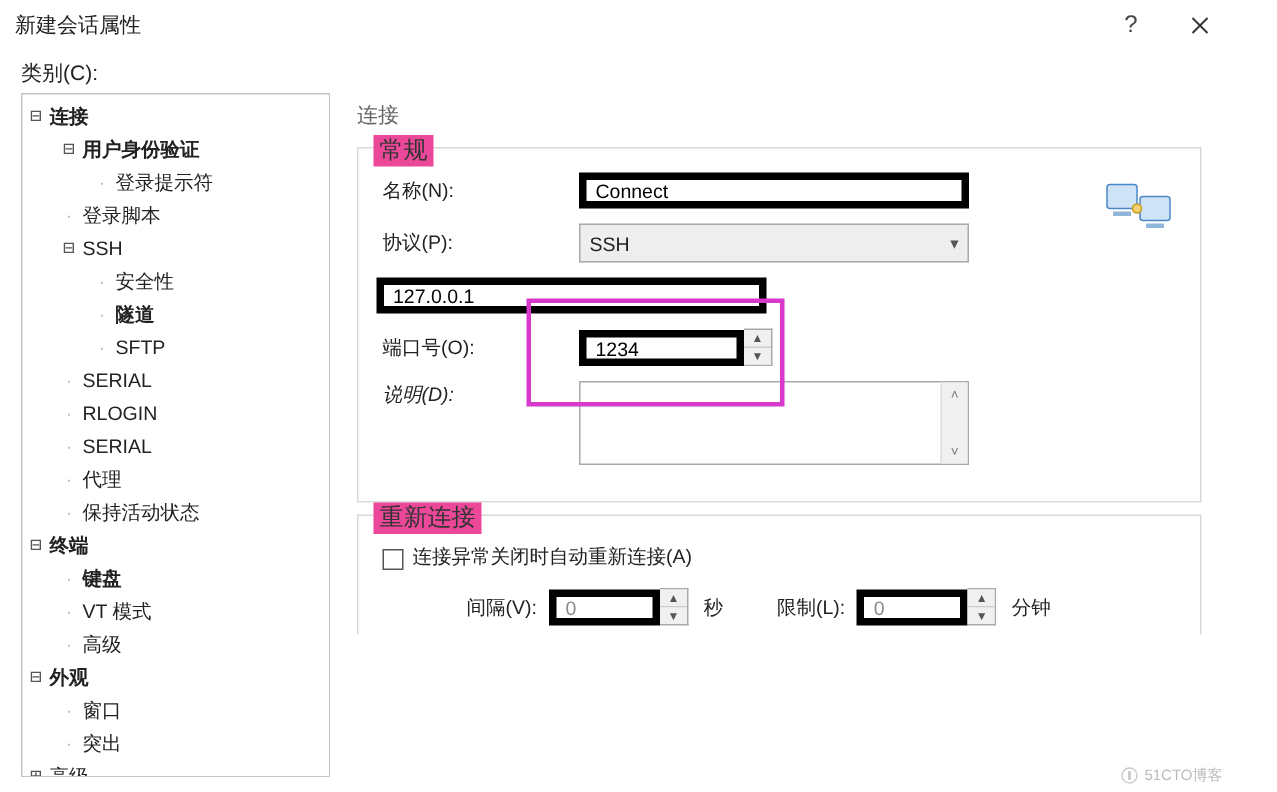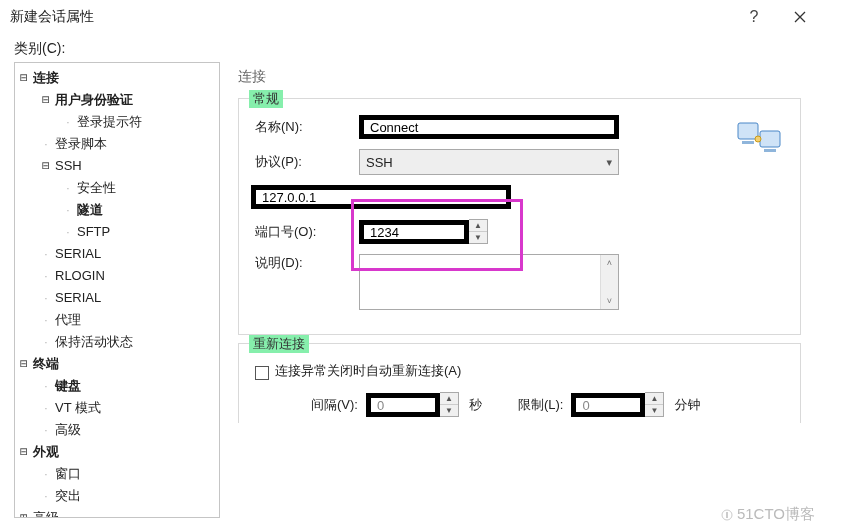--- a/index.html
+++ b/index.html
@@ -21,23 +21,23 @@
   .tree-pane .node .lbl { padding: 0 2px; }
   .tree-pane .bold .lbl { font-weight: 700; }
   .ind1 { padding-left: 0px; }
   .ind2 { padding-left: 22px; }
   .ind3 { padding-left: 44px; }
   .dash { width: 14px; display:inline-block; text-align:center; color:#bbb; }
 
   .right-pane { flex: 1; padding: 2px 0 0 0; }
   .caption { color:#666; padding: 4px 8px 8px 8px; font-size:14px; }
   .group { border: 1px solid #d9d9d9; margin: 4px 8px 8px 8px; padding: 16px 12px 14px 12px; position: relative; }
-  .group .legend { position: absolute; top: -9px; left: 10px; background: #86efac; padding: 0 4px; font-size: 13px; color:#333; }
-
-  .row { display: flex; align-items: center; margin-bottom: 10px; }
+  .group .legend { position: absolute; top: -9px; left: 10px; background: #ec4899; padding: 0 4px; font-size: 16px; color:#333; }
+
+  .row { display: flex; align-items: center; margin-bottom: 10px; gap: 27px; }
   .row .flabel { width: 108px; padding-left: 4px; }
   .txt { border: 5px solid #000000; height: 24px; padding: 2px 6px; font-size: 13px; background:#fff; }
   .select { border: 1px solid #a9a9a9; height: 26px; width: 260px; background:#eee; display:flex; align-items:center; padding:0 6px; justify-content:space-between; }
   .select .chev { font-size:11px; color:#555; }
   .spinwrap { display:flex;align-items:flex-end; }
   .spinbtns { display:flex; flex-direction:column; border:1px solid #a9a9a9; border-left:none; }
   .spinbtns div { width:18px; height:11px; display:flex; align-items:center; justify-content:center; font-size:8px; background:#f0f0f0; color:#555; }
   .spinbtns div:first-child { border-bottom:1px solid #ccc; height:12px; }
   .highlight { position:absolute; border: 3px solid #d838cc; pointer-events:none; }
 
@@ -49,21 +49,21 @@
   .bigicon { position:absolute; right: 18px; top: 18px; }
 
   .chk { display:flex; align-items:flex-end; gap:6px; margin: 2px 0 12px 4px; }
   .chk .box { width:14px; height:14px; border:1px solid #555; background:#fff; }
 
   .recon-row { display:flex; align-items:center; gap:6px; padding-left: 60px; }
   .recon-row .flabel2 { margin-right:2px; }
   .recon-row .unit { margin: 0 30px 0 4px; }
   .disabled { color:#888; background:#fff; }
 
-  .watermark { position:absolute; right:8px; bottom:4px; font-size:15px; color:#bbb; display:flex; align-items:center; gap:4px; }
+  .watermark { position:absolute; right:8px; bottom:4px; font-size:10px; color:#bbb; display:flex; align-items:center; gap:4px; }
 </style>
 </head>
 <body>
 
 <div class="window">
 
   <div class="titlebar">
     <div class="title">新建会话属性</div>
     <div class="btn">?</div>
     <div class="btn">
@@ -201,21 +201,21 @@
               <input class="txt" style="width: 110px;" value="1234">
               <div class="spinbtns">
                   <div>▲</div>
                   <div>▼</div>
                 </div>
             </div>
           </div>
 
           <div class="highlight" style="left:112px; top:100px; width:172px; height:72px;"></div>
 
-          <div class="row" style="align-items:flex-start;">
+          <div class="row" style="align-items:flex-start;font-style:italic;">
             <div class="flabel">说明(D):</div>
             <div class="textarea">
               <div class="ta"></div>
               <div class="sb">
                   <div>˄</div>
                   <div>˅</div>
                 </div>
             </div>
           </div>
         </div>

